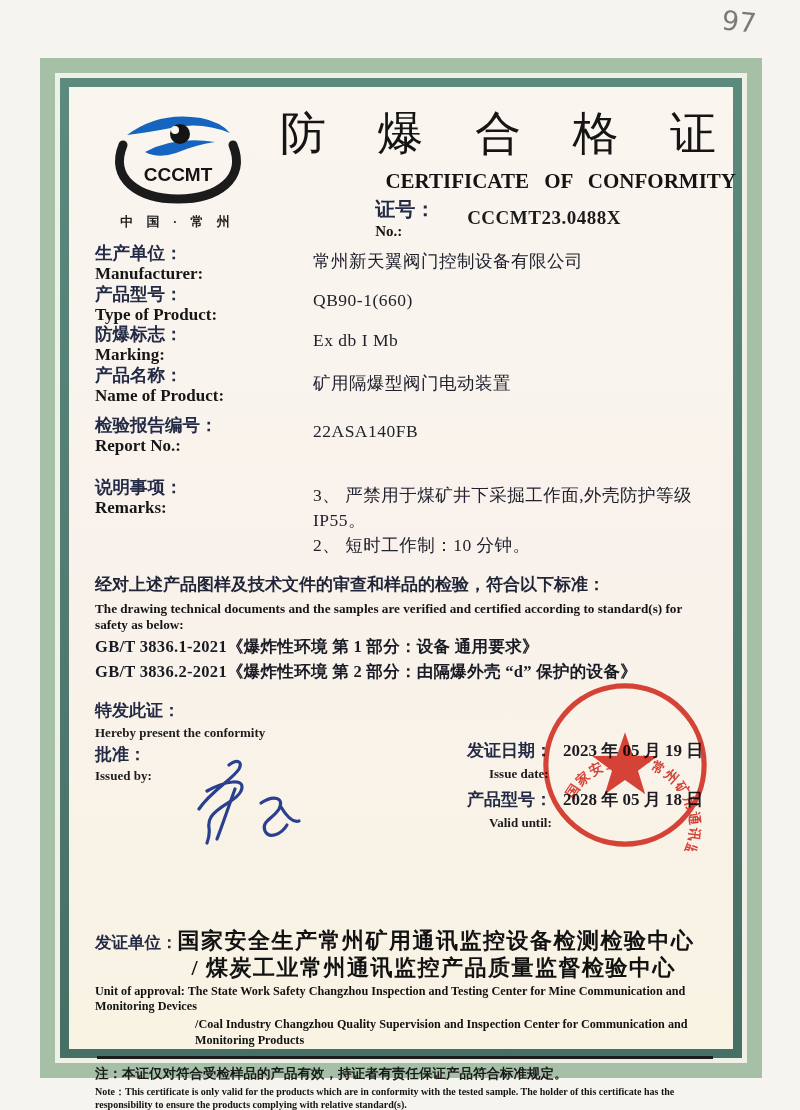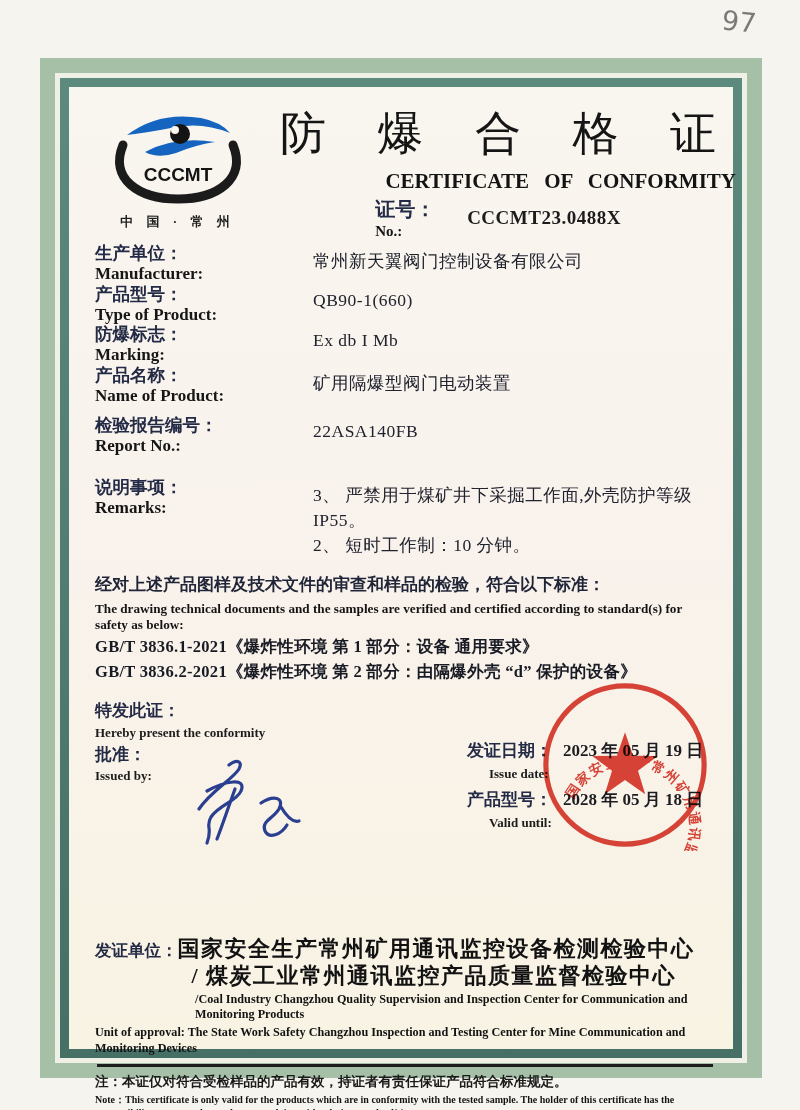--- a/index.html
+++ b/index.html
@@ -62,21 +62,21 @@
   .approve-cn { font-size: 17px; font-weight: bold; color: #232a45; margin-top: 2px; }
   .approve-en { font-size: 13px; font-weight: bold; margin-top: 2px; }
   .signature { position: absolute; left: 82px; top: 52px; }
   .dates-block { position: absolute; left: 372px; top: 40px; width: 300px; }
   .date-label-cn { font-size: 17px; font-weight: bold; color: #232a45; display: inline-block; width: 92px; }
   .date-en { font-size: 13px; font-weight: bold; margin: 4px 0 6px 22px; }
   .date-value { font-size: 17px; font-weight: bold; color: #1c1c22; }
   .stamp { position: absolute; left: 444px; top: -20px; width: 172px; height: 172px; mix-blend-mode: multiply; opacity: .92; }
 
   
-  .unit-area { margin-top: 18px; }
+  .unit-area { margin-top: 10px; }
   .unit-row1 { display: flex; align-items: flex-start; }
   .unit-label-cn { font-size: 16.5px; font-weight: bold; color: #232a45; padding-top: 5px; flex: none; }
   .unit-cn { font-size: 22px; font-weight: bold; color: #121212; letter-spacing: 1.5px; line-height: 1.25; }
   .unit-cn2 { text-indent: 14px; }
   .unit-en { font-size: 12.2px; font-weight: bold; color: #121212; line-height: 1.3; margin-top: 2px; }
   .unit-en2 { margin-left: 100px; }
 
   .divider { border: none; border-top: 3px solid #1d1d1d; margin: 7px 2px 6px 2px; }
 
   
@@ -216,22 +216,22 @@
           </div>
 
           <div class="unit-area">
             <div class="unit-row1">
               <div class="unit-label-cn">发证单位：</div>
               <div>
                 <div class="unit-cn">国家安全生产常州矿用通讯监控设备检测检验中心</div>
                 <div class="unit-cn unit-cn2">/ 煤炭工业常州通讯监控产品质量监督检验中心</div>
               </div>
             </div>
+            <div class="unit-en">Unit of approval: The State Work Safety Changzhou Inspection and Testing Center for Mine Communication and Monitoring Devices</div>
             <div class="unit-en unit-en2">/Coal Industry Changzhou Quality Supervision and Inspection Center for Communication and Monitoring Products</div>
-            <div class="unit-en">Unit of approval: The State Work Safety Changzhou Inspection and Testing Center for Mine Communication and Monitoring Devices</div>
           </div>
 
           <hr class="divider">
 
           <div>
             <div class="note-cn">注：本证仅对符合受检样品的产品有效，持证者有责任保证产品符合标准规定。</div>
             <div class="note-en">Note：This certificate is only valid for the products which are in conformity with the tested sample. The holder of this certificate has the responsibility to ensure the products complying with relative standard(s).</div>
             <div class="addr-grid">
               <div class="cnc">地址：江苏省常州市木梳路 1 号</div>
               <div class="cnc">邮政编码：213015</div>

